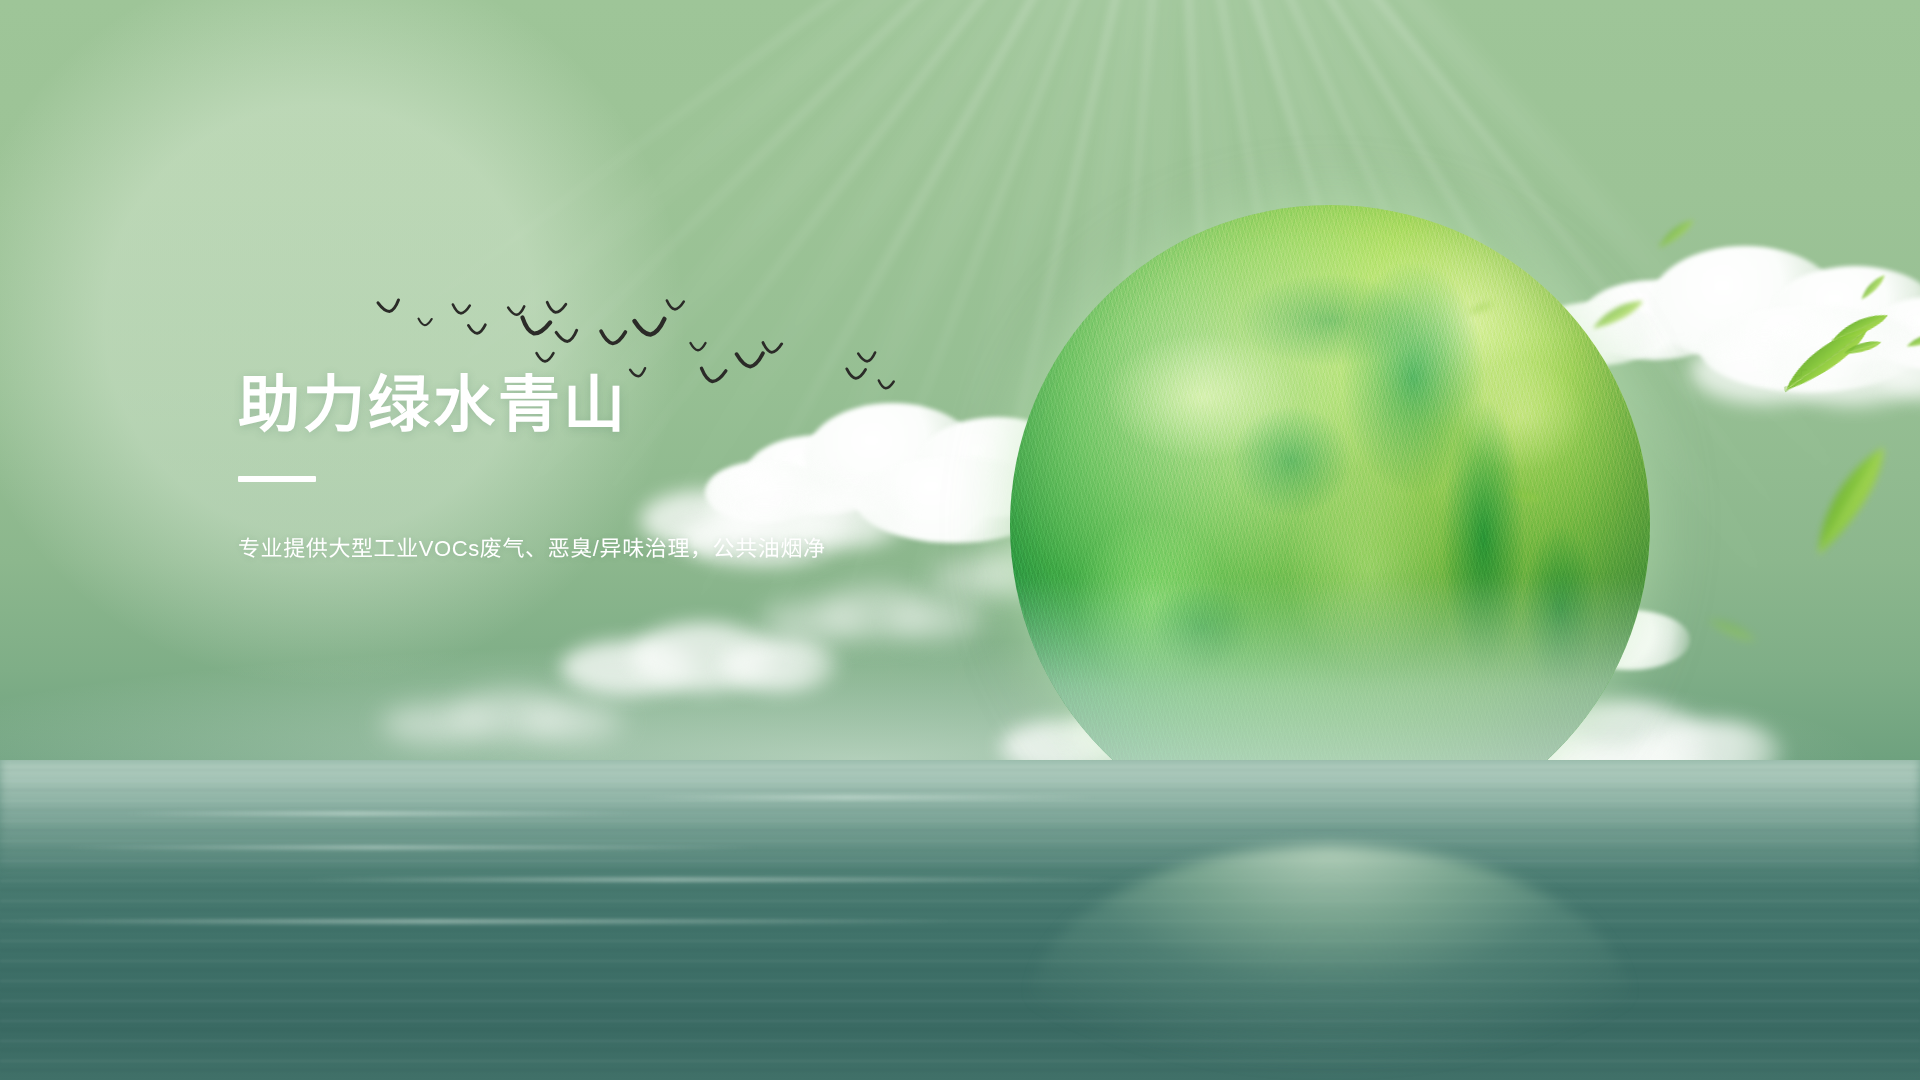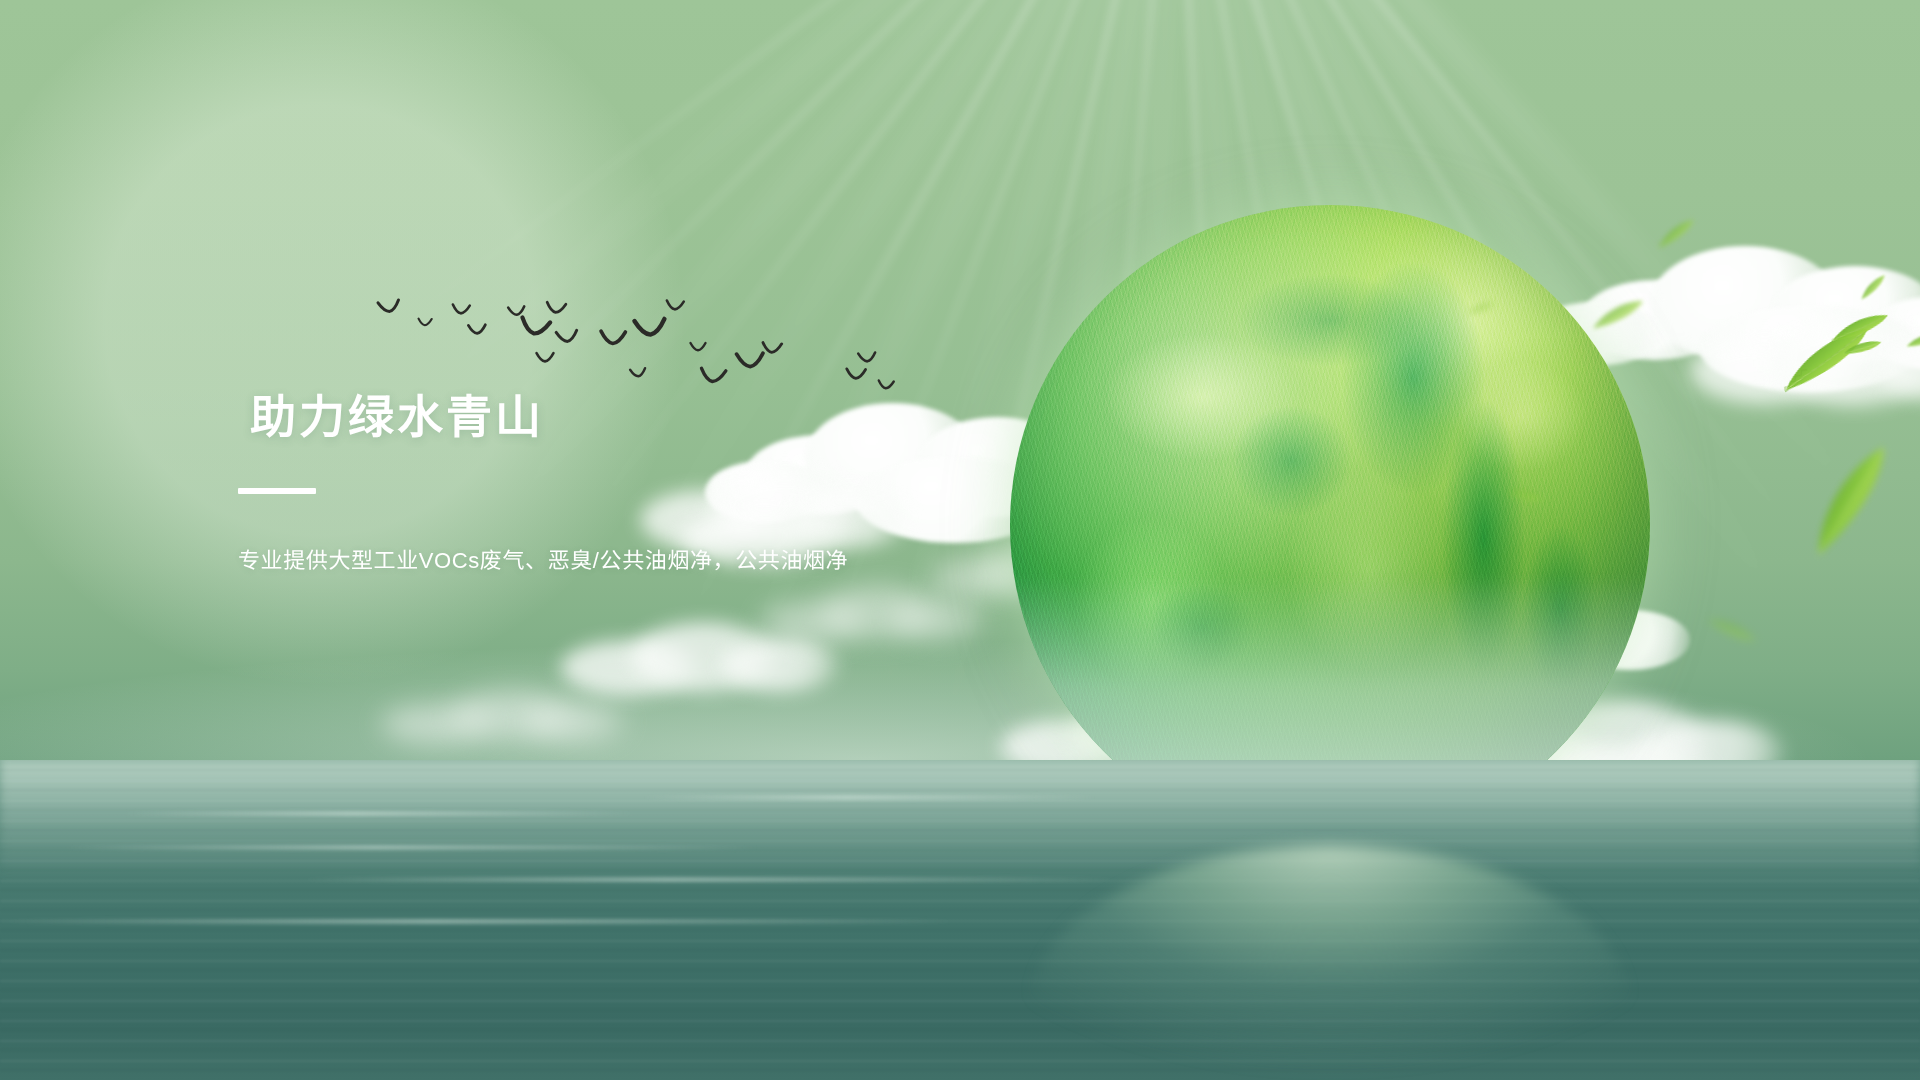--- a/index.html
+++ b/index.html
@@ -149,22 +149,22 @@
   .bird{position:absolute;color:#2b2b28;pointer-events:none;}
   .bird svg{display:block;overflow:visible;}
 
   
   .leaf{position:absolute;pointer-events:none;}
   .leaf svg{display:block;}
 
   
   .copy{position:absolute;left:238px;top:368px;width:760px;}
   .headline{
-    margin:12px;color:#ffffff;font-weight:700;
-    font-size:46px;line-height:74px;letter-spacing:3px;
+    margin:0;color:#ffffff;font-weight:700;
+    font-size:62px;line-height:74px;letter-spacing:3px;
     text-shadow:0 2px 10px rgba(60,110,80,.22);
   }
   .headline span{display:block;}
   .rule{
     margin-top:34px;width:78px;height:6px;background:#ffffff;border-radius:1px;
   }
   .desc{
     margin-top:44px;color:#ffffff;font-size:22px;line-height:45px;
     letter-spacing:.6px;max-width:680px;font-weight:400;
     text-shadow:0 1px 6px rgba(60,110,80,.18);
@@ -557,17 +557,17 @@
         </svg>
       </div>
     </div>
 
   <div class="copy">
     <h1 class="headline">
       <span>助力绿水青山</span>
     </h1>
     <div class="rule"></div>
     <div class="desc">
-      <p>专业提供大型工业VOCs废气、恶臭/公共油烟净，公共油烟净</p>
+      <p>专业提供大型工业VOCs废气、恶臭/异味治理，公共油烟净</p>
     </div>
   </div>
 
 </div>
 
 </body></html>

